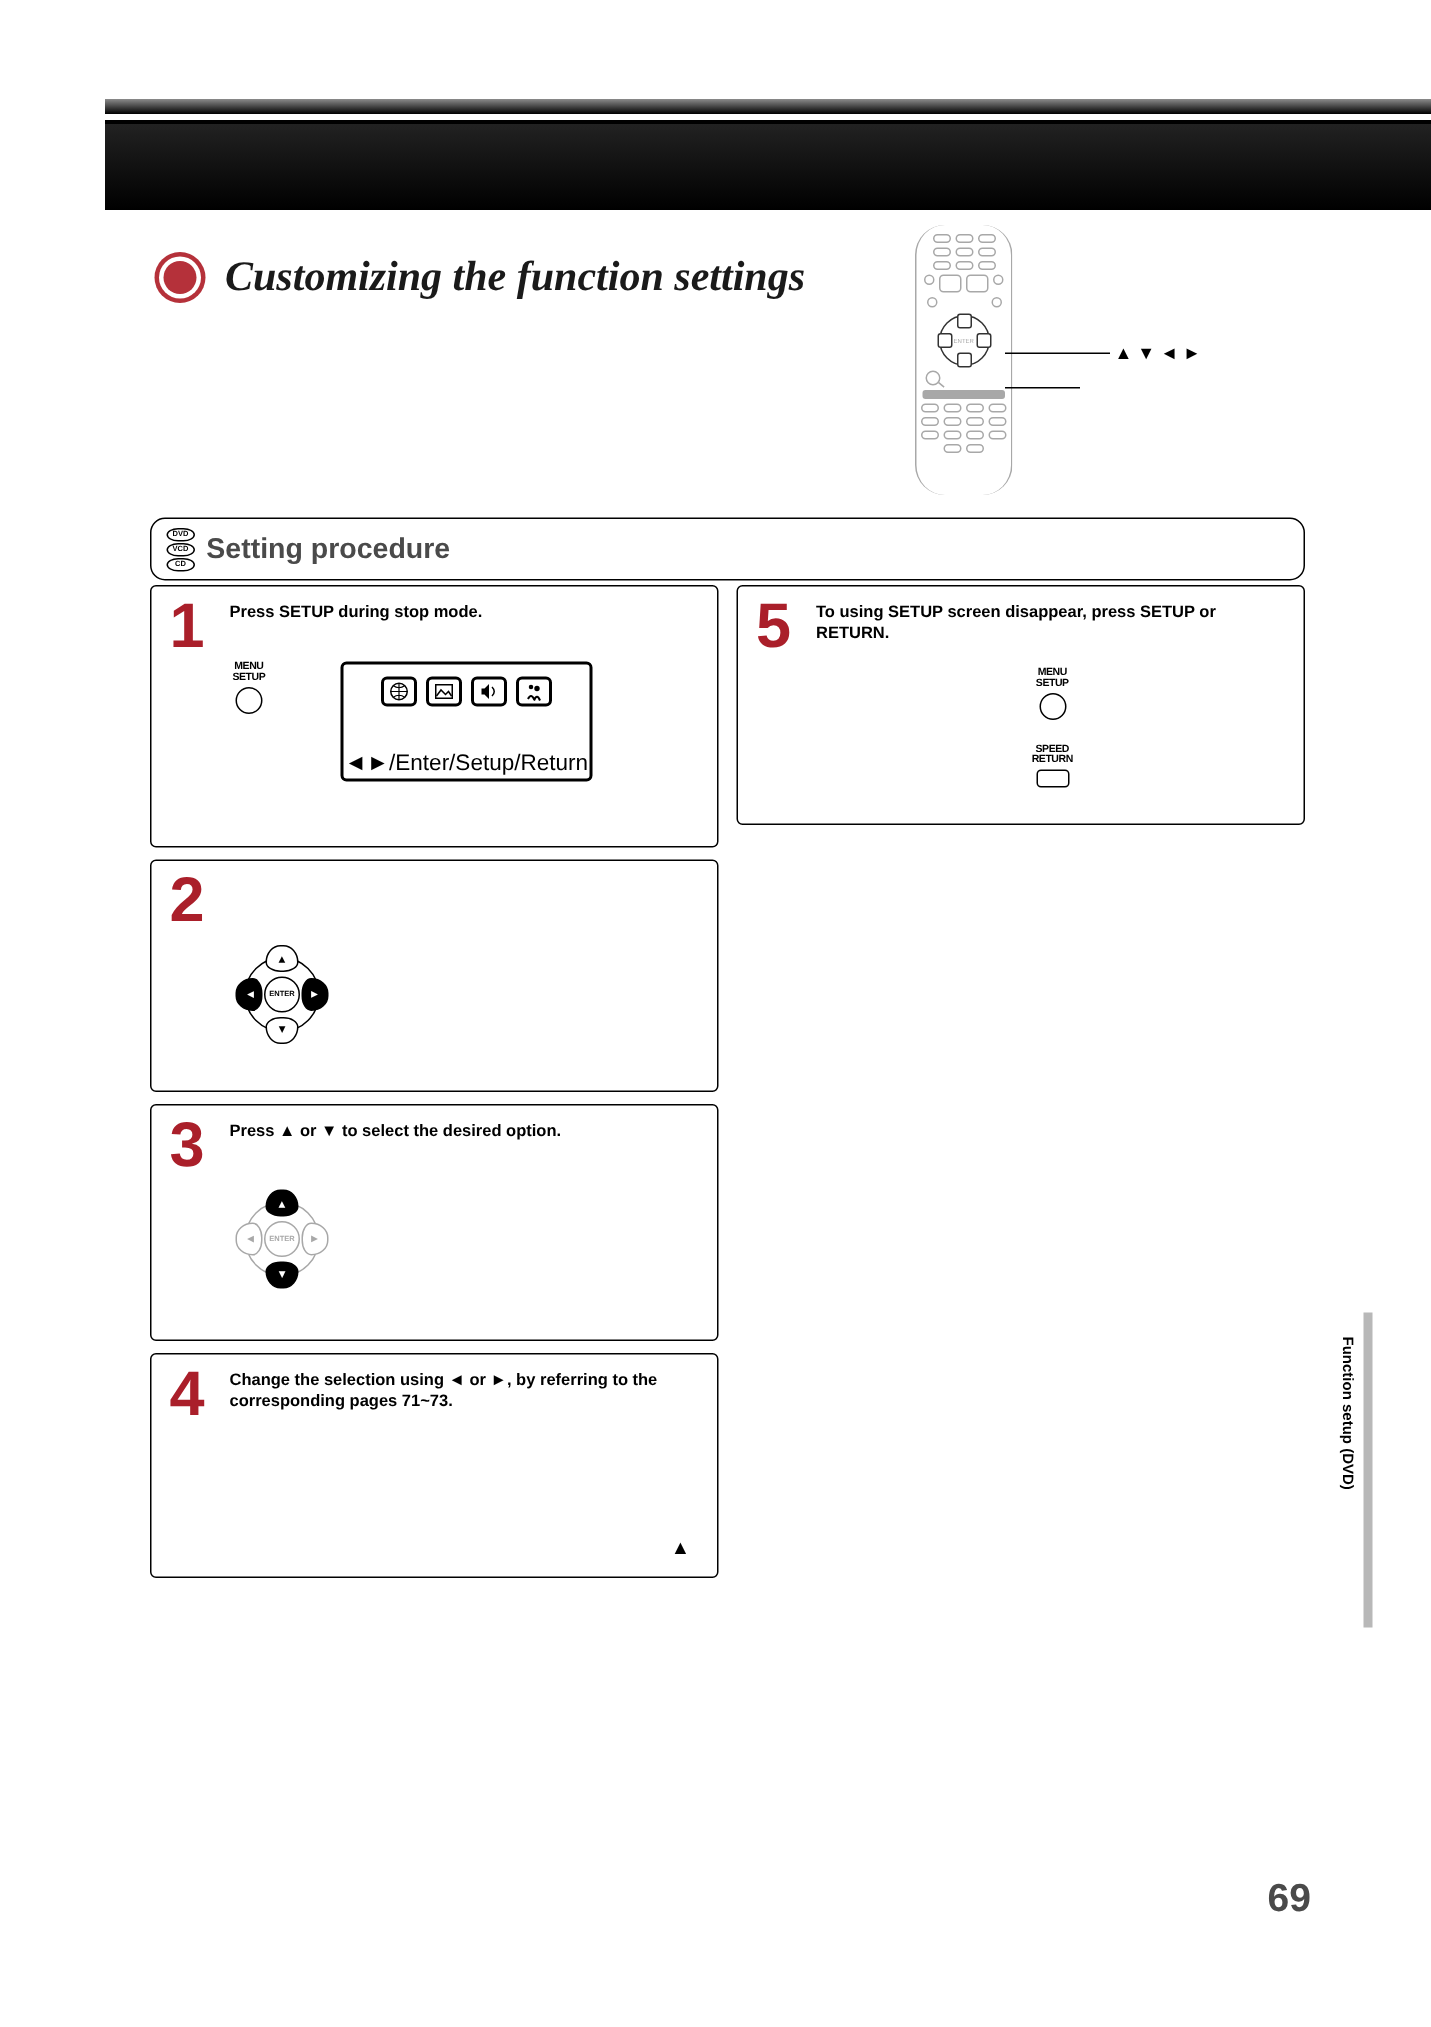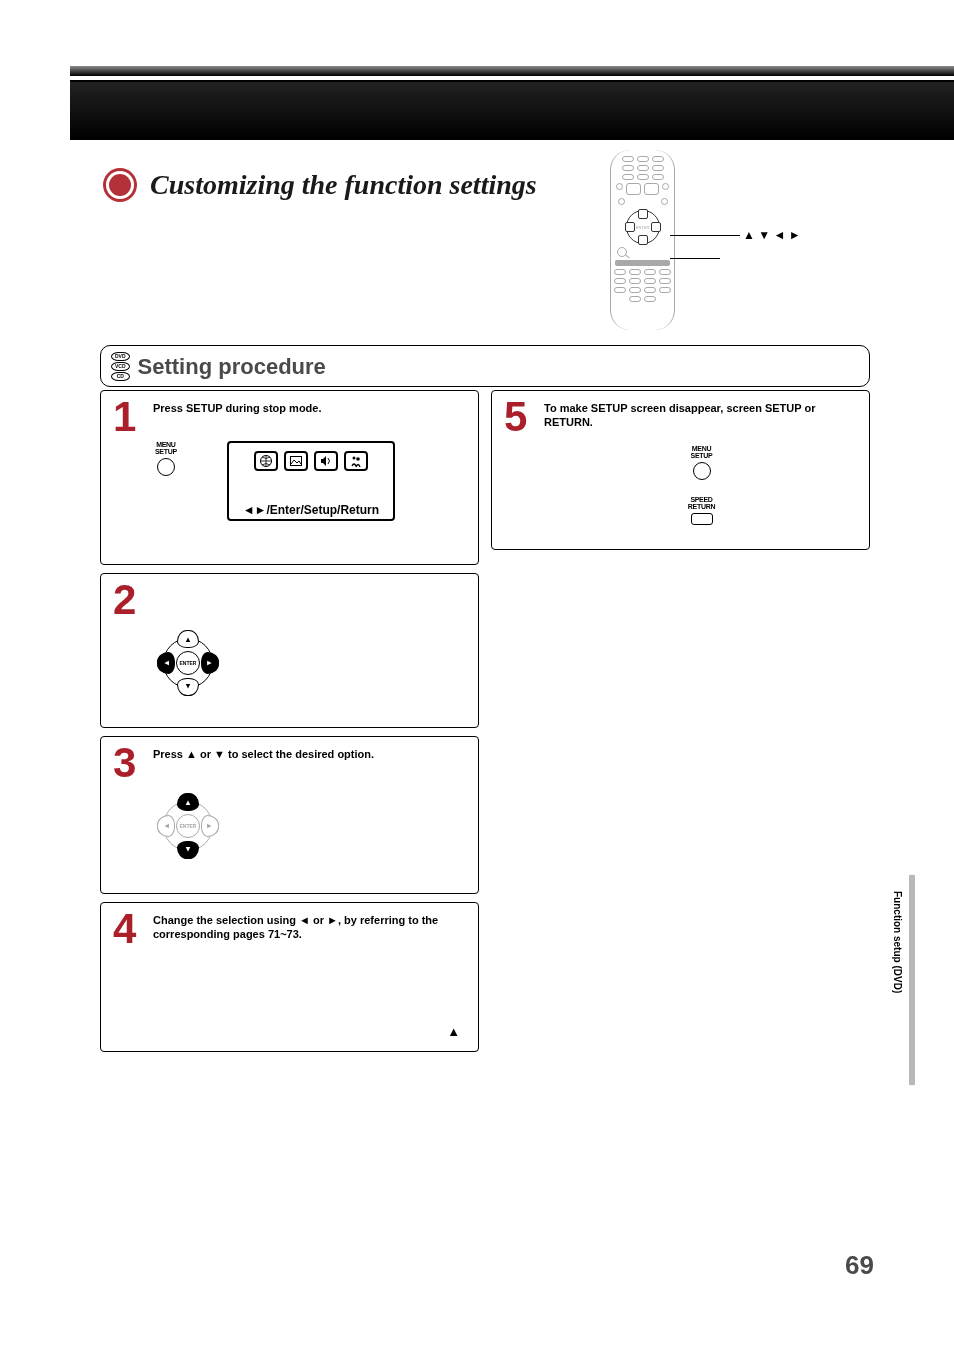--- a/index.html
+++ b/index.html
@@ -178,21 +178,21 @@
   .disc {
     border: 1px solid #000;
     border-radius: 50% / 60%;
     font-size: 5px;
     font-weight: 700;
     padding: 0 3px;
     line-height: 7px;
     text-align: center;
   }
   .section-title {
-    font-size: 22px;
+    font-size: 19px;
     font-weight: 700;
     color: #4a4a4a;
   }
 
   
   .cols {
     position: absolute;
     left: 100px; top: 390px;
     width: 770px;
     display: flex;
@@ -286,23 +286,22 @@
   .osd-tile {
     width: 24px; height: 20px;
     border: 2px solid #000;
     border-radius: 4px;
     display: flex;
     align-items: center;
     justify-content: center;
   }
   .osd-tile svg { width: 14px; height: 14px; }
   .osd-hint {
-    font-size: 12px;
+    font-size: 15px;
     color: #000;
-    font-weight: bold;
   }
 
   
   .dpad-graphic {
     width: 66px; height: 66px;
     position: relative;
     margin-left: 42px;
     margin-top: 12px;
   }
   .dpad-graphic .donut {
@@ -573,21 +572,21 @@
         <span class="step-text">Change the selection using ◄ or ►, by referring to the corresponding pages 71~73.</span>
       </div>
       <span class="step4-down">▲</span>
     </div>
   </div>
 
   <div class="col">
     <div class="stepbox tall5">
       <div class="step-head">
         <span class="big-num">5</span>
-        <span class="step-text">To make SETUP screen disappear, screen SETUP or RETURN.</span>
+        <span class="step-text">To using SETUP screen disappear, press SETUP or RETURN.</span>
       </div>
       <div class="step5-btns">
         <span class="btn-icon">
           <span style="white-space:pre; text-align:center;">MENU
 SETUP</span>
           <span class="ring"></span>
         </span>
         <span class="btn-icon">
           <span style="white-space:pre; text-align:center;">SPEED
 RETURN</span>

